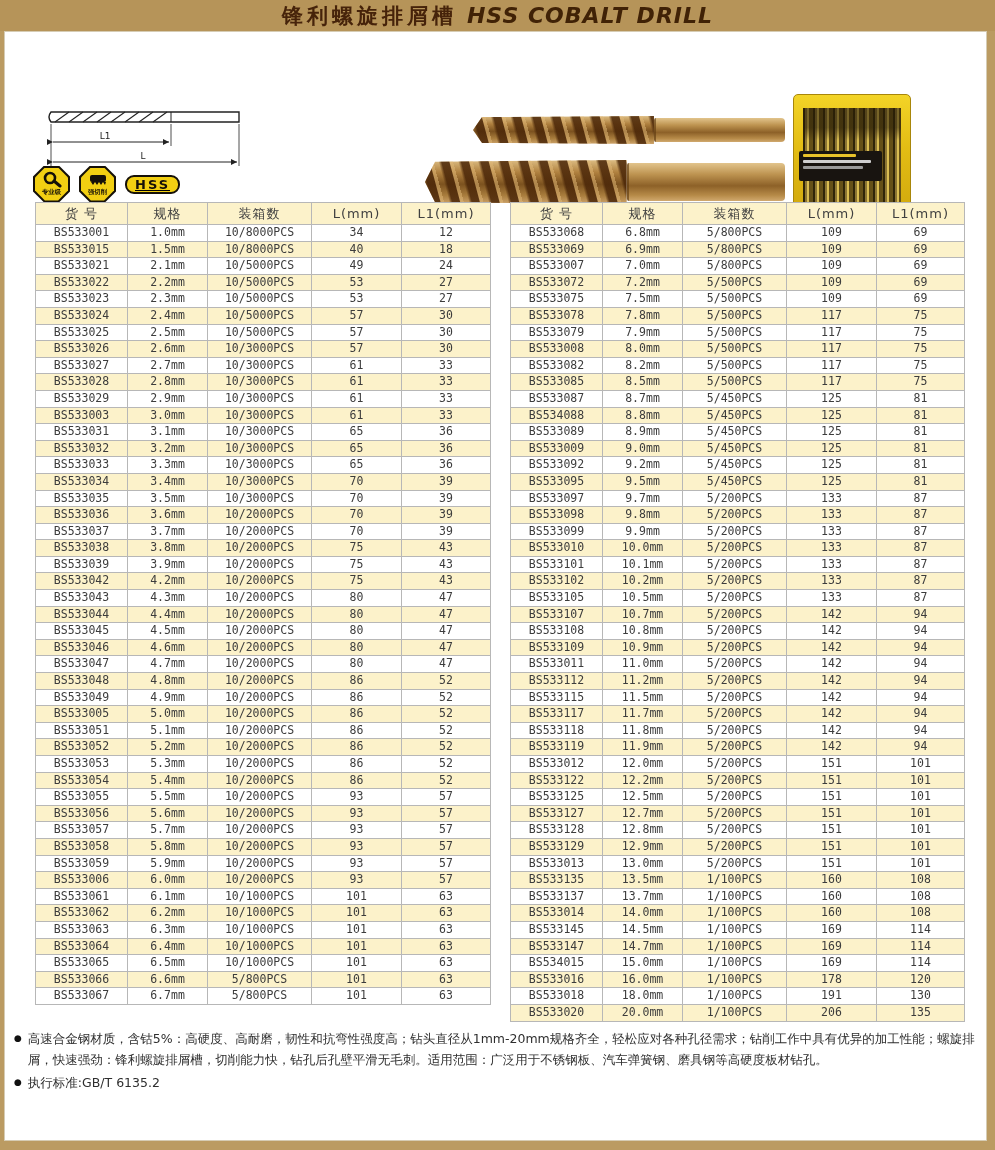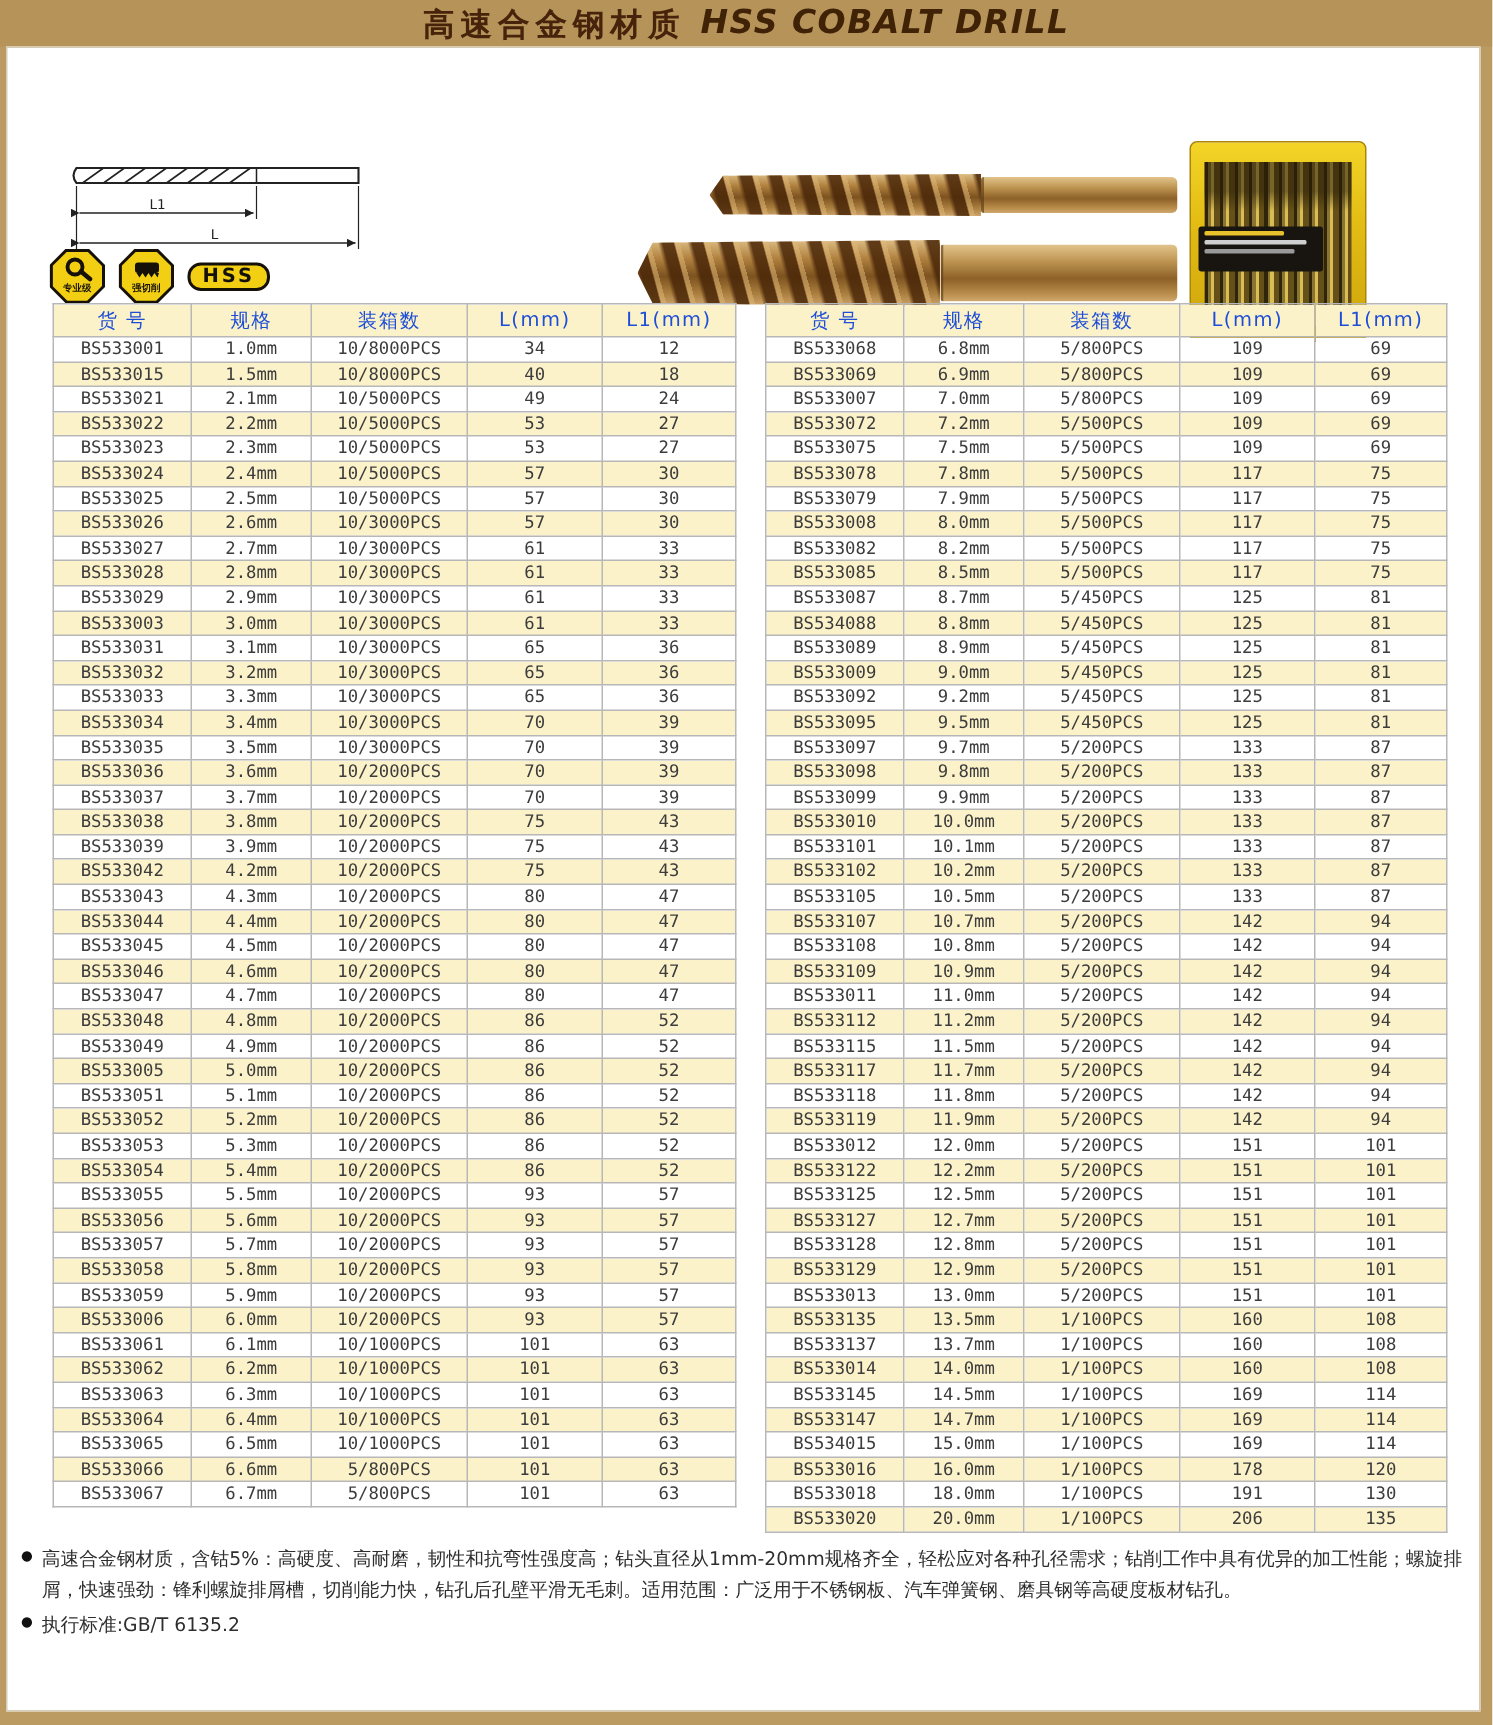--- a/index.html
+++ b/index.html
@@ -9,21 +9,21 @@
     background:#b69459; display:flex; align-items:center; justify-content:center; gap:10px; }
   .title-zh { font-size:21px; font-weight:bold; color:#46230a; letter-spacing:4px; }
   .title-en { font-size:22px; font-weight:bold; font-style:italic; color:#402206; letter-spacing:1px; }
   .panel { position:absolute; left:4px; right:8px; top:31px; bottom:9px; background:#ffffff;
     border:1px solid #d6ccb4; }
 
   
   .diagram { position:absolute; left:38px; top:66px; width:210px; height:86px; }
 
   
-  .badges { position:absolute; left:28px; top:132px; width:240px; height:40px; display:flex; align-items:center; gap:9px; }
+  .badges { position:absolute; left:28px; top:132px; width:240px; height:40px; display:flex; align-items:center; gap:9px;text-decoration:underline; }
   .oct-outer { width:37px; height:37px; background:#151008;
     clip-path:polygon(30% 0,70% 0,100% 30%,100% 70%,70% 100%,30% 100%,0 70%,0 30%); position:relative; }
   .oct-inner { position:absolute; inset:2px; background:#f2cf12;
     clip-path:polygon(30% 0,70% 0,100% 30%,100% 70%,70% 100%,30% 100%,0 70%,0 30%);
     display:flex; flex-direction:column; align-items:center; justify-content:flex-start; }
   .oct-inner svg { margin-top:3px; }
   .oct-label { font-size:7px; line-height:7px; color:#1a1408; font-weight:bold; transform:scale(.9); }
   .hss-badge { height:19px; padding:0 8px; border:2px solid #151008; border-radius:9px;
     background:#f2cf12; color:#151008; font-weight:bold; font-size:13px; letter-spacing:2px;
     display:flex; align-items:center; }
@@ -58,36 +58,36 @@
   .lbar.b3 { background:#9a9a9a; width:80%; }
 
   
   .tables { position:absolute; left:0; top:202px; width:995px; }
   table { border-collapse:collapse; table-layout:fixed; position:absolute; top:0;
     font-family:"DejaVu Sans Mono","DejaVu Sans",monospace; font-size:11.5px; color:#3c3c3c; }
   .tbl-left { left:35px; width:455px; }
   .tbl-right { left:510px; width:454px; }
   th, td { border:1px solid #b7b7b7; text-align:center; padding:0; overflow:hidden; white-space:nowrap; }
   thead th { height:22px; background:#fcf2ca; font-family:"DejaVu Sans",sans-serif;
-    font-weight:normal; font-size:13px; color:#1d4ed8; letter-spacing:1px; }
+    font-weight:normal; font-size:13px; color:#404040; letter-spacing:1px; }
   tbody td { height:15.6px; line-height:15.6px; background:#ffffff; }
   tbody tr:nth-child(even) td { background:#fcf2ca; }
 
   
   .notes { position:absolute; left:14px; top:1028px; width:968px; color:#2e2e2e; font-size:12.5px; line-height:21px; }
   .note-item { display:flex; gap:6px; margin-bottom:2px; }
   .bullet { flex:0 0 auto; font-size:9px; line-height:21px; color:#111; }
 </style>
 </head>
 <body>
 
 <div class="page">
 
   <div class="header-bar">
-    <span class="title-zh">高速合金钢材质</span>
+    <span class="title-zh">锋利螺旋排屑槽</span>
     <span class="title-en">HSS COBALT DRILL</span>
   </div>
 
   <div class="panel">
 
     <svg class="diagram" viewBox="0 0 210 86">
       <defs>
         <marker id="ah" markerWidth="8" markerHeight="8" refX="6" refY="3" orient="auto">
           <path d="M0,0 L6,3 L0,6 Z" fill="#222"></path>
         </marker>

